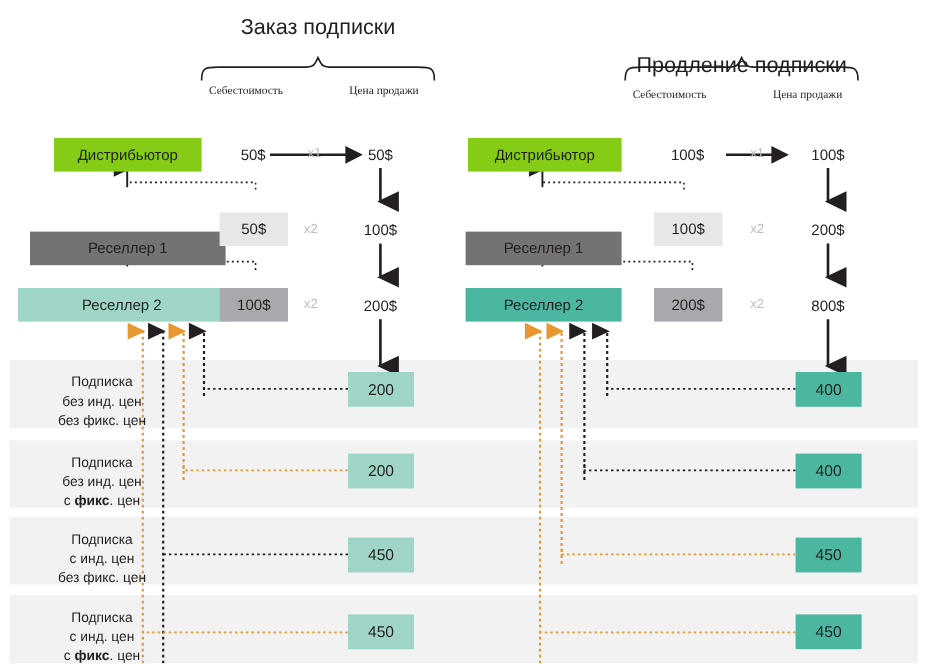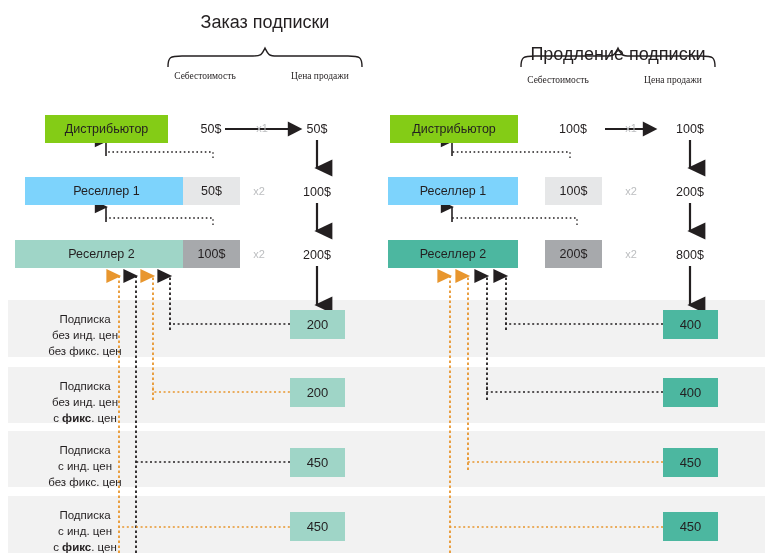--- a/index.html
+++ b/index.html
@@ -9,21 +9,21 @@
   .abs{position:absolute;}
 
   
   .grp-title{font-size:18px;color:#231f20;text-align:center;white-space:nowrap;}
   .grp-sub{font-size:9.5px;color:#231f20;text-align:center;white-space:nowrap;font-family:Liberation Serif, serif;}
 
   
   .role{height:28px;display:flex;align-items:center;justify-content:center;
         font-size:12.5px;color:#231f20;white-space:nowrap;}
   .role-dist{background:#84cc16;}
-  .role-res1{background:#7dd3fc;}
+  .role-res1{background:#737373;margin-top:16px;}
   .role-res2-light{background:#9fd5c7;}
   .role-res2-dark{background:#4cb7a0;}
 
   
   .chip{height:28px;display:flex;align-items:center;justify-content:center;
         font-size:12.5px;color:#231f20;white-space:nowrap;}
   .chip-light{background:#e6e7e8;}
   .chip-grey{background:#a7a9ac;}
 
   

